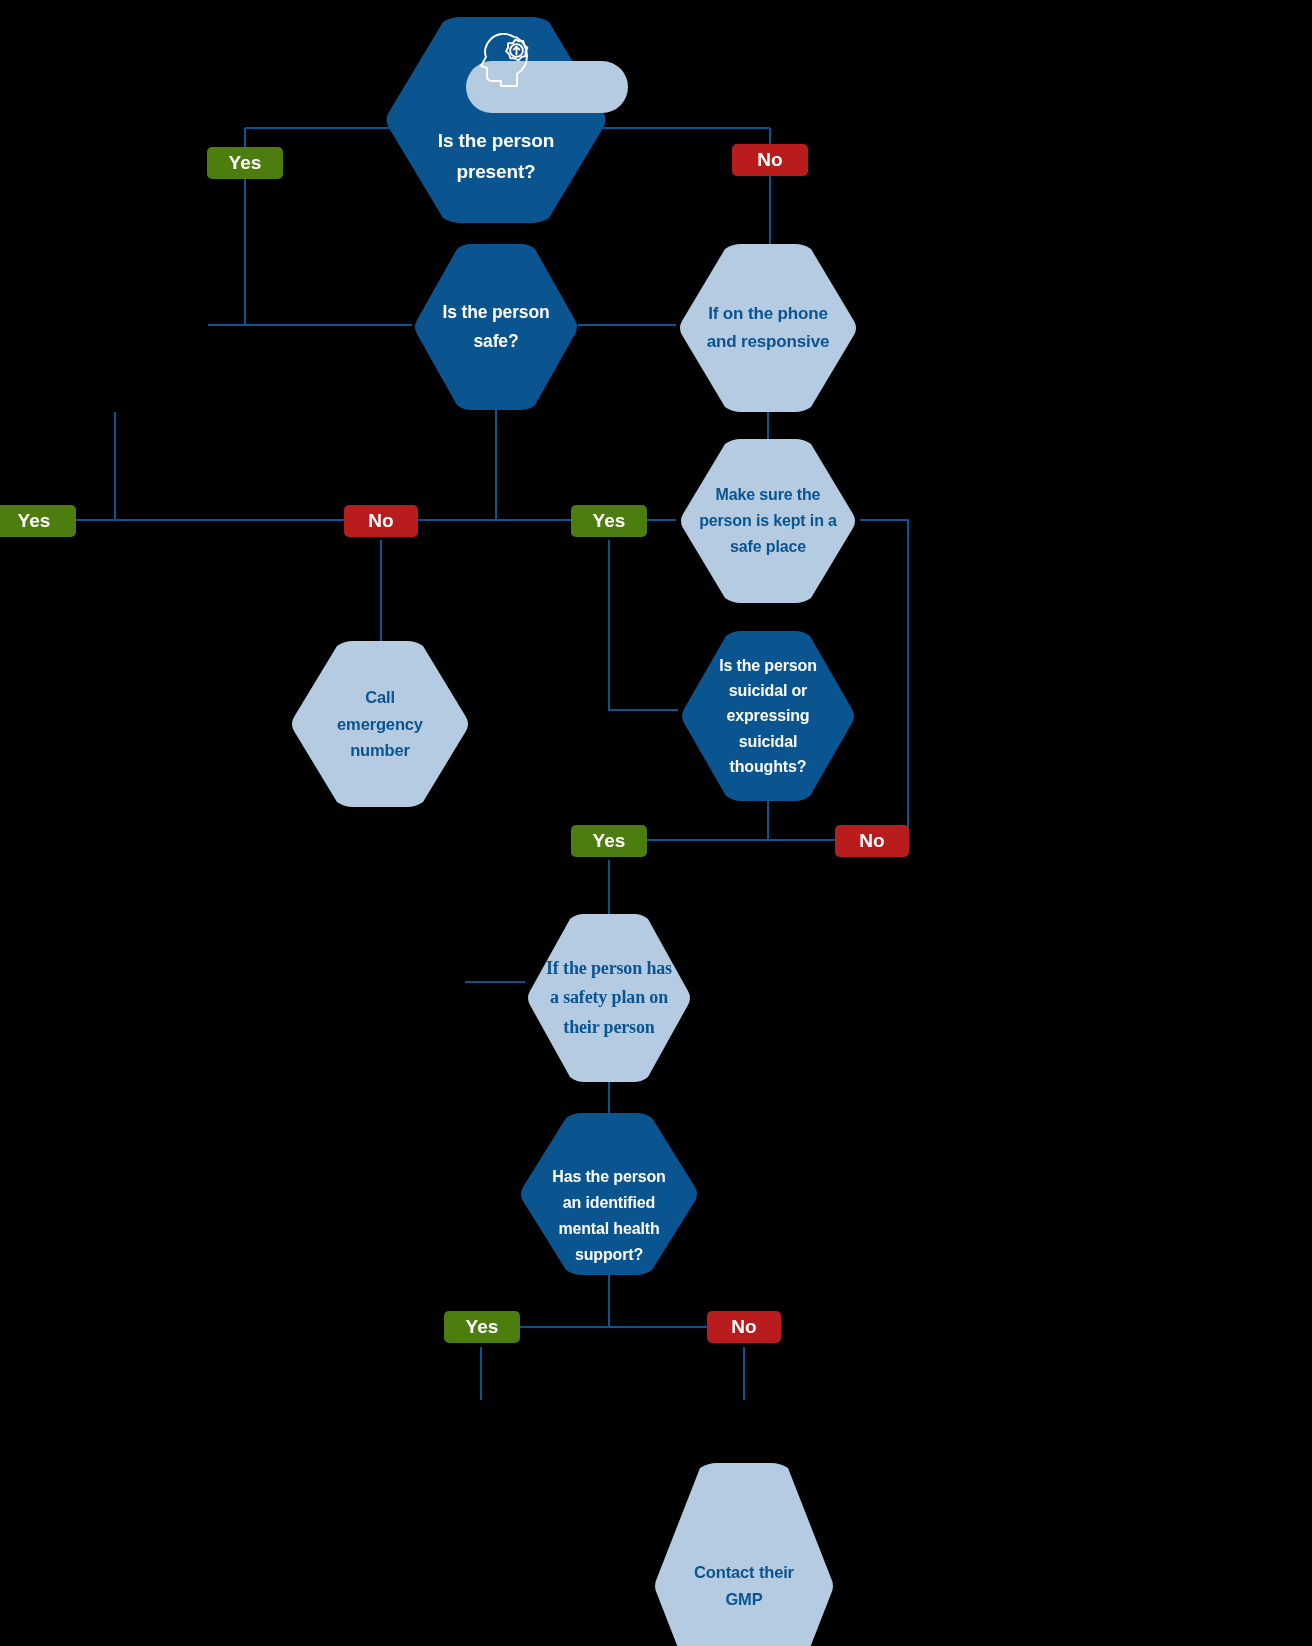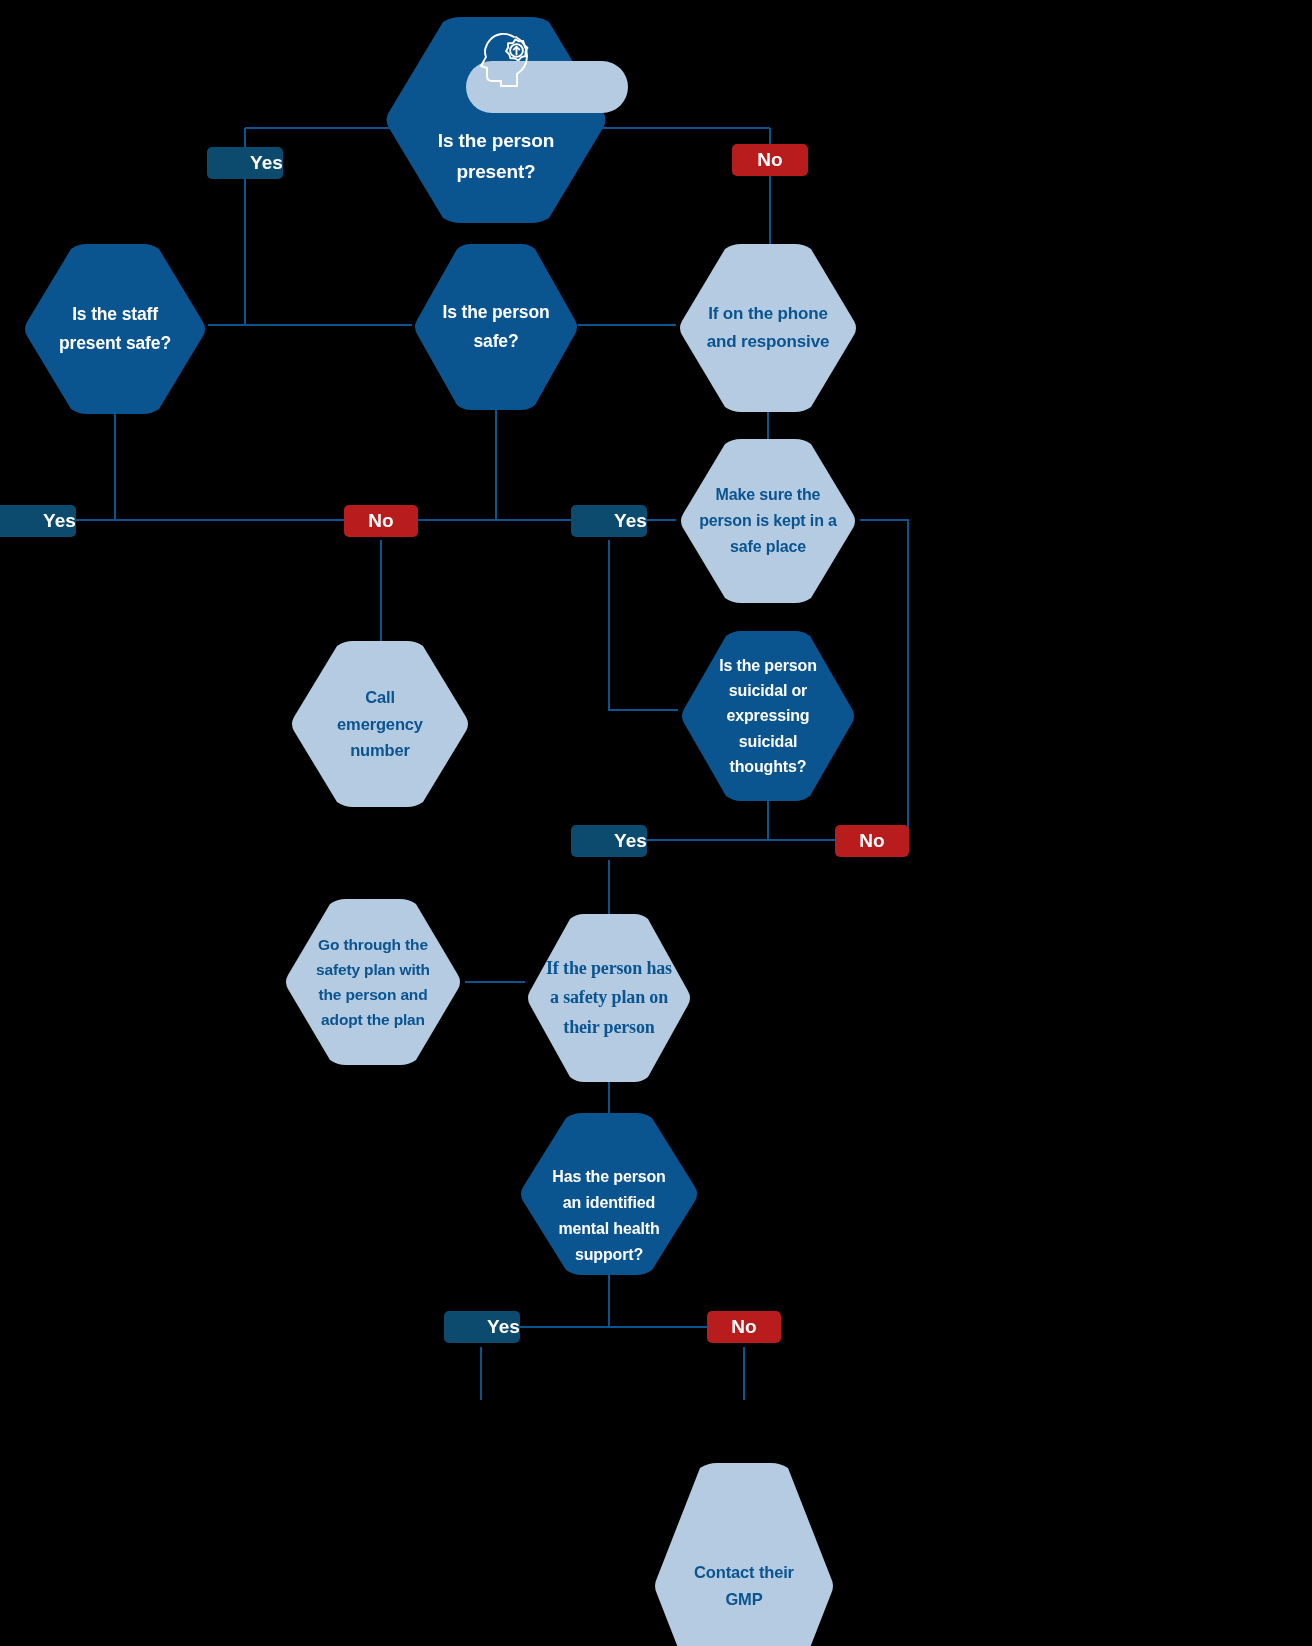--- a/index.html
+++ b/index.html
@@ -60,21 +60,21 @@
     display: flex;
     align-items: center;
     justify-content: center;
     border-radius: 5px;
     font-weight: bold;
     color: #ffffff;
     font-size: 19px;
     letter-spacing: 0.1px;
     box-sizing: border-box;
   }
-  .pill.yes { background: #0c4a6e; justify-content: flex-end; }
+  .pill.yes { background: #4d7c0f; }
   .pill.no  { background: #b91c1c; }
 
   
   #icon-badge {
     position: absolute;
     z-index: 3;
     left: 466px;
     top: 61px;
     width: 162px;
     height: 52px;
@@ -157,29 +157,20 @@
     <g fill="none" stroke="#ffffff" stroke-width="1.9" stroke-linejoin="round" stroke-linecap="round">
       <path d="M44 13 C36 8 26 9 20 16 C15 21 14 28 16 33 L11 42 L17 44 L17 52 C17 55 19 57 22 57 L31 57 L31 62"></path>
       <path d="M31 62 L47 62 L47 50"></path>
       <path d="M47 50 C53 46 57 39 57 32 C57 24 53 17 46 13"></path>
       <path d="M43 19 l2.4 -3.6 l3.6 2.0 l4.2 -0.5 l1.2 4.1 l3.1 2.9 l-2.0 3.8 l0 4.3 l-4.1 1.2 l-2.9 3.1 l-3.8 -2.0 l-4.3 0 l-1.2 -4.1 l-3.1 -2.9 l2.0 -3.8 l0 -4.3 Z"></path>
       <circle cx="46.5" cy="26.5" r="6.4"></circle>
       <path d="M46.5 30.5 L46.5 22.8 M43.6 25.6 L46.5 22.6 L49.4 25.6"></path>
     </g>
   </svg>
 
-  <div class="hexwrap dark" style="left:20px; top:243px; width:190px; height:172px;">
-    <svg width="190" height="172" viewBox="0 0 190 172">
-      <path d="M51 6 Q58 1 67 1 L123 1 Q132 1 139 6 L183 79 Q187 86 183 93 L139 166 Q132 171 123 171 L67 171 Q58 171 51 166 L7 93 Q3 86 7 79 Z" fill="#0a5490"></path>
-    </svg>
-    <div class="txt">
-      <span style="font-size:17.5px;">Is the staff
-present safe?</span>
-    </div>
-  </div>
 
   <div class="hexwrap dark" style="left:411px; top:243px; width:170px; height:168px;">
     <svg width="170" height="168" viewBox="0 0 170 168">
       <path d="M46 6 Q52 1 60 1 L110 1 Q118 1 124 6 L164 77 Q168 84 164 91 L124 162 Q118 167 110 167 L60 167 Q52 167 46 162 L6 91 Q2 84 6 77 Z" fill="#0a5490"></path>
     </svg>
     <div class="txt">
       <span style="font-size:17.5px;">Is the person
 safe?</span>
     </div>
   </div>
@@ -222,31 +213,20 @@
     </svg>
     <div class="txt">
       <span style="font-size:16px; line-height:1.58;">Is the person
 suicidal or
 expressing
 suicidal
 thoughts?</span>
     </div>
   </div>
 
-  <div class="hexwrap light" style="left:281px; top:898px; width:184px; height:168px;">
-    <svg width="184" height="168" viewBox="0 0 184 168">
-      <path d="M49 6 Q56 1 65 1 L119 1 Q128 1 135 6 L177 77 Q181 84 177 91 L135 162 Q128 167 119 167 L65 167 Q56 167 49 162 L7 91 Q3 84 7 77 Z" fill="#b4cbe1"></path>
-    </svg>
-    <div class="txt">
-      <span style="font-size:15.5px; width:88%;">Go through the
-safety plan with
-the person and
-adopt the plan</span>
-    </div>
-  </div>
 
   <div class="hexwrap light" style="left:524px; top:913px; width:170px; height:170px;">
     <svg width="170" height="170" viewBox="0 0 170 170">
       <path d="M46 6 Q52 1 60 1 L110 1 Q118 1 124 6 L164 78 Q168 85 164 92 L124 164 Q118 169 110 169 L60 169 Q52 169 46 164 L6 92 Q2 85 6 78 Z" fill="#b4cbe1"></path>
     </svg>
     <div class="txt">
       <span style="font-size:18px; width:90%;font-family:Liberation Serif, serif;">If the person has
 a safety plan on
 their person</span>
     </div>

